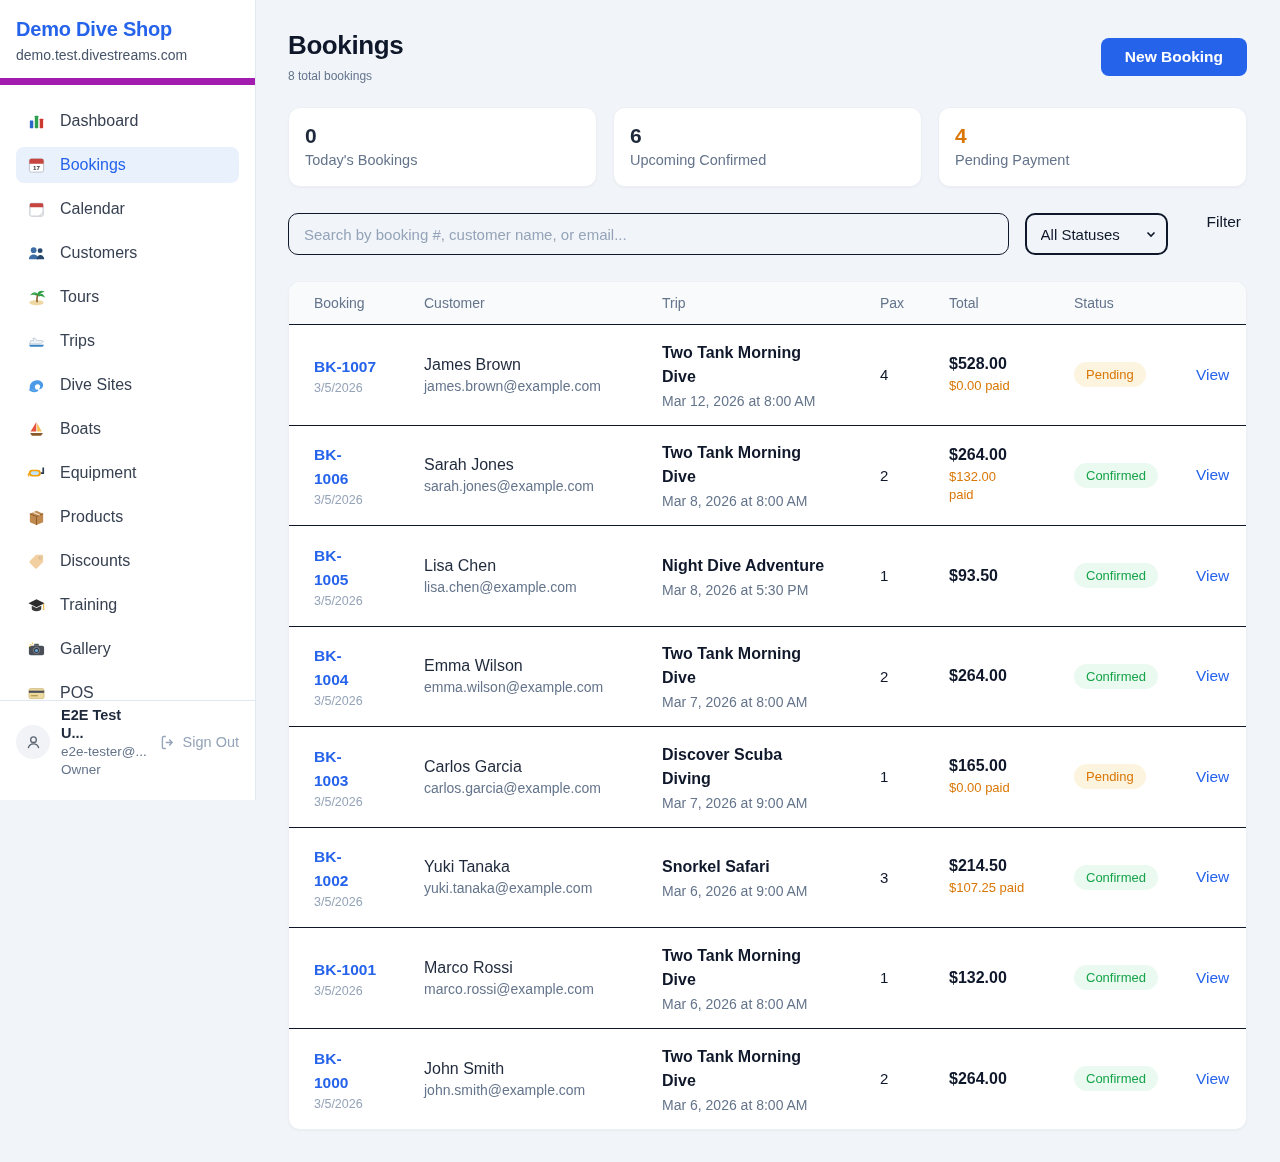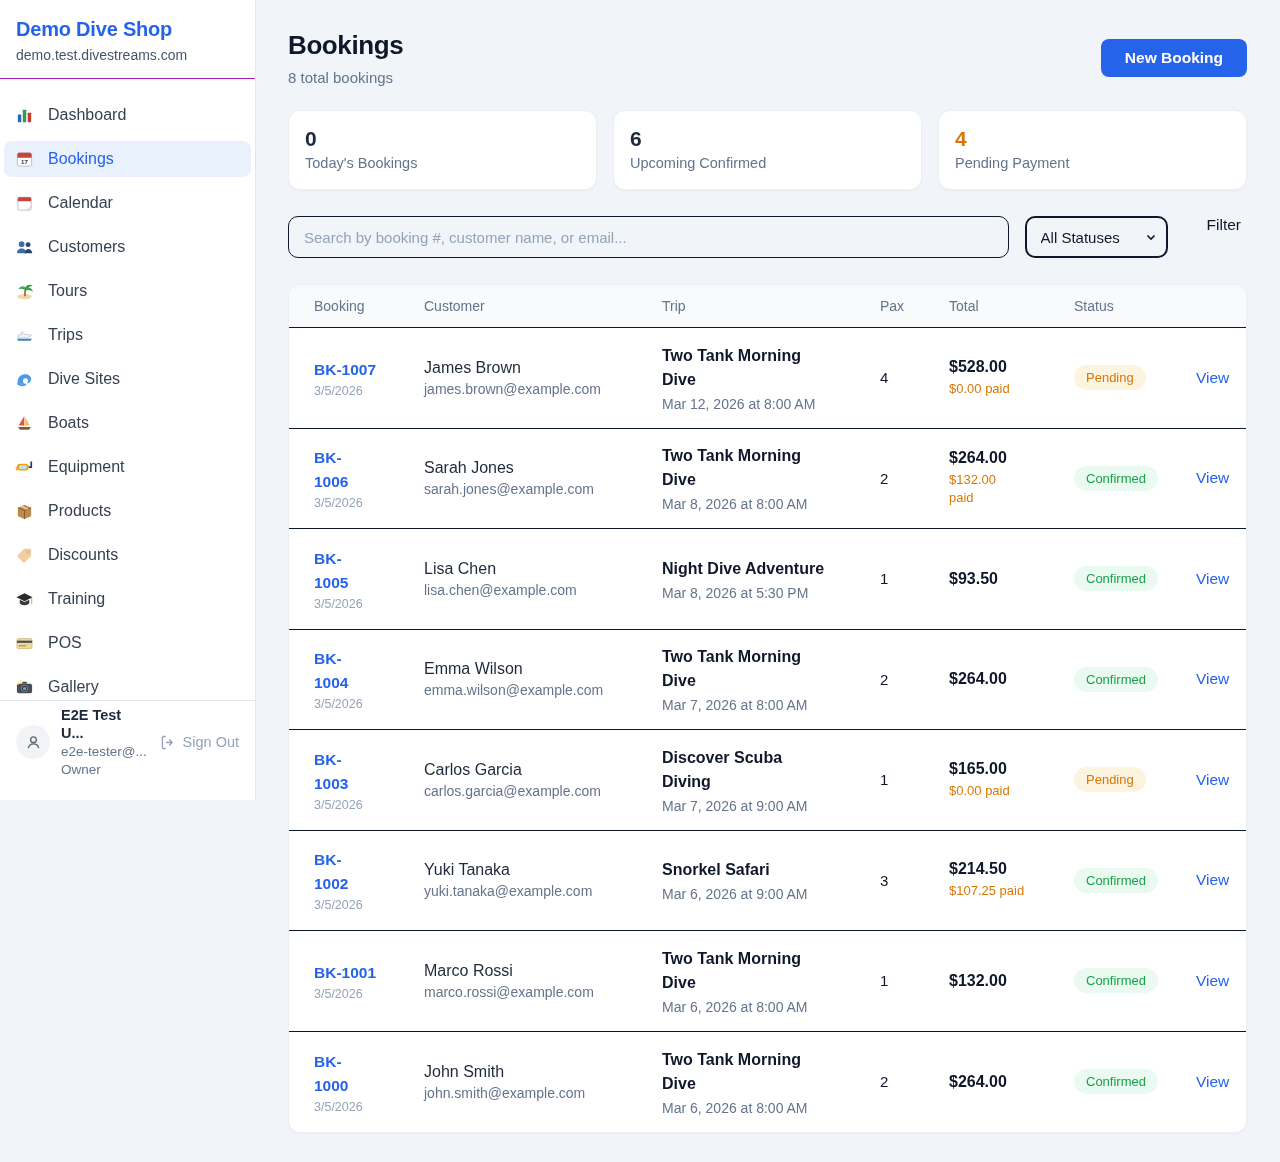--- a/index.html
+++ b/index.html
@@ -8,24 +8,24 @@
     font-family:"Liberation Sans", sans-serif;
     background:#f1f5f9;
     color:#0f172a;
     position:relative;
   }
   
   aside.sidebar {
     position:absolute; left:0; top:0; width:256px; height:800px;
     background:#ffffff; border-right:1px solid #e2e8f0;
   }
-  .side-head { padding:18px 16px 15px; border-bottom:1px solid #a21caf; }
+  .side-head { padding:18px 16px 15px; border-bottom:7px solid #a21caf; }
   .shop-name { font-size:20px; font-weight:700; color:#2563eb; letter-spacing:-0.2px; }
   .shop-domain { font-size:14px; color:#475569; margin-top:6px; }
-  nav.side-nav { padding:18px 4px 0; }
+  nav.side-nav { padding:18px 16px 0; }
   .nav-item {
     display:flex; align-items:center; gap:14px;
     height:36px; padding:0 10px; margin-bottom:8px;
     border-radius:8px; font-size:16px; color:#374151; cursor:pointer;
   }
   .nav-item.active { background:#e9f1fd; color:#2563eb; }
   .nav-ico { width:20px; height:20px; display:flex; align-items:center; justify-content:center; flex:0 0 20px; }
   .nav-ico svg { width:19px; height:19px; }
   .side-foot {
     position:absolute; left:0; right:0; bottom:17px; height:83px;
@@ -43,21 +43,21 @@
   .signout-btn {
     display:flex; align-items:center; gap:7px;
     background:none; border:none; cursor:pointer;
     color:#94a3b8; font-size:14.5px; font-family:inherit; white-space:nowrap;
   }
   .signout-btn svg { width:17px; height:17px; }
   
   main.main { margin-left:256px; padding:30px 33px 0 32px; }
   .page-head { display:flex; justify-content:space-between; align-items:center; }
   .page-title { font-size:26px; font-weight:700; color:#0f172a; letter-spacing:-0.4px; }
-  .page-sub { font-size:15px; color:#64748b; margin-top:8px; }
+  .page-sub { font-size:12px; color:#64748b; margin-top:8px; }
   .primary-btn {
     background:#2563eb; color:#fff; border:none; cursor:pointer;
     height:38px; padding:0 24px; border-radius:8px;
     font-size:15.5px; font-weight:600; font-family:inherit;
   }
   
   .stats { display:grid; grid-template-columns:repeat(3,1fr); gap:16px; margin-top:24px; }
   .stat-card {
     background:#fff; border:1px solid #eceff4; border-radius:12px;
     padding:16px 16px 18px; box-shadow:0 1px 2px rgba(15,23,42,.04);
@@ -239,38 +239,38 @@
             <path d="M5 10.2v3.6c0 1.2 2.2 2.2 5 2.2s5-1 5-2.2v-3.6l-5 2.4z" fill="#3a3a3a"></path>
             <path d="M17.5 8.2V13" stroke="#e8b63a" stroke-width="1.2"></path>
             <circle cx="17.5" cy="13.8" r="1" fill="#e8b63a"></circle>
           </svg>
         </span>
     <span>Training</span>
   </div>
       <div class="nav-item">
     <span class="nav-ico">
           <svg viewBox="0 0 20 20">
-            <rect x="2" y="4.8" width="16" height="10.6" rx="1.8" fill="#ecd9a0" stroke="#b89b4a" stroke-width=".5"></rect>
-            <rect x="2" y="7" width="16" height="2.3" fill="#4a4f57"></rect>
-            <rect x="4" y="11.6" width="7.5" height="1.4" fill="#b89b4a"></rect>
-          </svg>
-        </span>
-    <span>POS</span>
-  </div>
-      <div class="nav-item">
-    <span class="nav-ico">
-          <svg viewBox="0 0 20 20">
             <rect x="2" y="6" width="16" height="10" rx="2" fill="#4a4f57"></rect>
             <path d="M7 6l1-2h4l1 2z" fill="#4a4f57"></path>
             <circle cx="10" cy="11" r="3.2" fill="#2b2f35" stroke="#9aa2ad" stroke-width=".8"></circle>
             <circle cx="10" cy="11" r="1.6" fill="#6db3e8"></circle>
             <path d="M3.3 4.2l1.3 1.3M5.6 2.8l.5 1.7M2.2 6.3l1.6.6" stroke="#f5b82e" stroke-width="1"></path>
           </svg>
         </span>
     <span>Gallery</span>
+  </div>
+      <div class="nav-item">
+    <span class="nav-ico">
+          <svg viewBox="0 0 20 20">
+            <rect x="2" y="4.8" width="16" height="10.6" rx="1.8" fill="#ecd9a0" stroke="#b89b4a" stroke-width=".5"></rect>
+            <rect x="2" y="7" width="16" height="2.3" fill="#4a4f57"></rect>
+            <rect x="4" y="11.6" width="7.5" height="1.4" fill="#b89b4a"></rect>
+          </svg>
+        </span>
+    <span>POS</span>
   </div>
     </nav>
   <div class="side-foot">
     <div class="avatar">
       <svg viewBox="0 0 20 20" fill="none" stroke="#5b6572" stroke-width="1.4">
           <circle cx="10" cy="7" r="3"></circle>
           <path d="M4.5 16c.6-3 2.8-4.6 5.5-4.6s4.9 1.6 5.5 4.6"></path>
         </svg>
     </div>
     <div class="foot-info">

